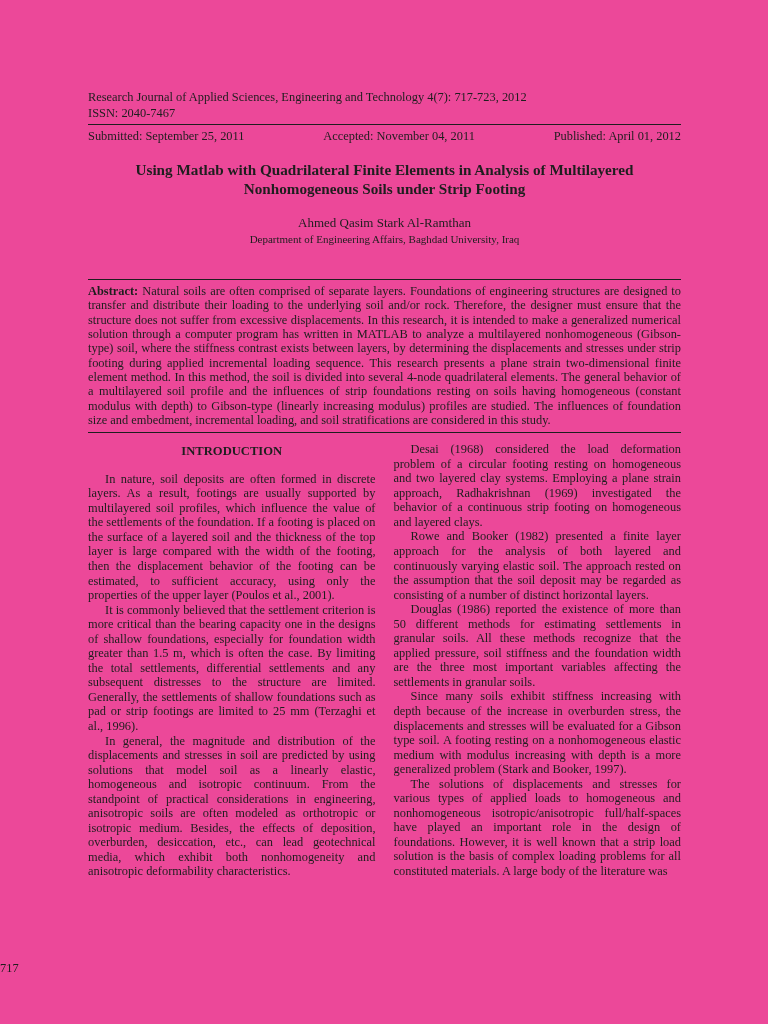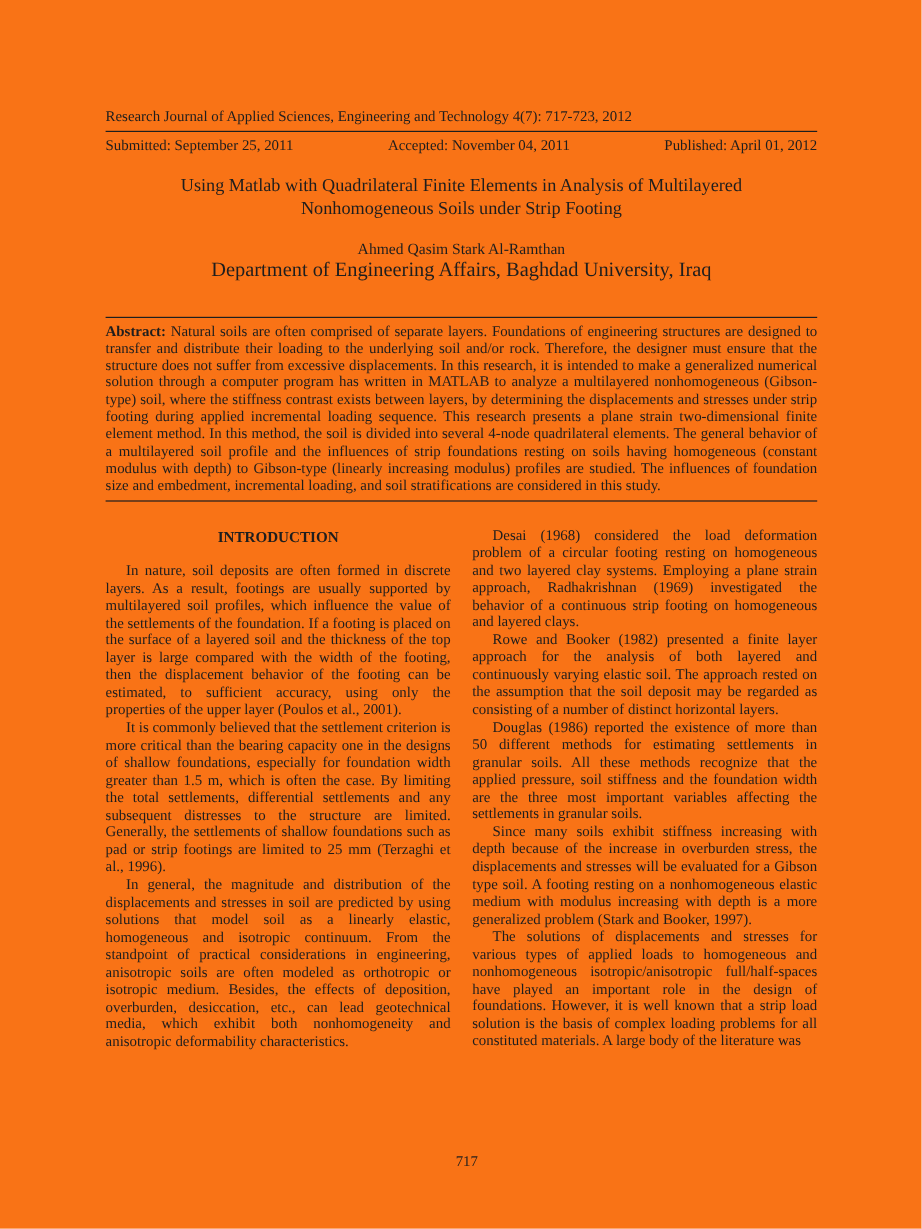--- a/index.html
+++ b/index.html
@@ -6,21 +6,21 @@
     margin: 0;
     padding: 0;
     background: #ffffff;
   }
   .page {
     position: relative;
     width: 768px;
     height: 1024px;
     box-sizing: border-box;
     padding: 90px 87px 0 88px;
-    background: #f97316;
+    background: #ec4899;
     font-family: "Liberation Serif", serif;
     color: #1e1e1e;
     overflow: hidden;
   }
   .hdr-line {
     font-size: 12.4px;
     line-height: 15.6px;
     white-space: nowrap;
   }
   .dates-row {
@@ -29,33 +29,33 @@
     border-top: 1.6px solid #1e1e1e;
     margin-top: 3px;
     padding-top: 4px;
     font-size: 12.4px;
     line-height: 15px;
   }
   .paper-title {
     margin: 16px auto 0 auto;
     max-width: 532px;
     text-align: center;
-    font-weight: normal;
+    font-weight: bold;
     font-size: 15.2px;
     line-height: 19px;
   }
   .author-name {
     margin-top: 16px;
     text-align: center;
     font-size: 13px;
     line-height: 17px;
   }
   .affiliation {
     text-align: center;
-    font-size: 17px;
+    font-size: 11px;
     line-height: 17px;
   }
   .abstract-block {
     margin-top: 31px;
     border-top: 1.6px solid #1e1e1e;
     border-bottom: 1.6px solid #1e1e1e;
     padding: 4px 0 5px 0;
   }
   .abstract-para {
     margin: 0;
@@ -66,54 +66,55 @@
   .keywords-para {
     margin: 9px 0 0 0;
     text-align: justify;
     font-size: 12.4px;
     line-height: 14.3px;
   }
   .bold-label { font-weight: bold; }
   .columns {
     display: flex;
     gap: 18px;
-    margin-top: 21px;
+    margin-top: 9px;
   }
   .col {
     flex: 1 1 0;
     text-align: justify;
     font-size: 12.4px;
     line-height: 14.55px;
   }
   .section-heading {
     margin: 2px 0 13px 0;
     text-align: center;
     font-size: 12.6px;
     font-weight: bold;
   }
   .col p {
     margin: 0;
     text-indent: 17px;
   }
   .page-number {
     position: absolute;
-    left: 10px;
+    left: 0;
     right: 0;
     top: 961px;
-    text-align: center;
+    text-align: left;
     font-size: 12.4px;
   }
 </style>
 </head>
 <body>
 
 <div class="page">
 
   <header>
     <div class="hdr-line">Research Journal of Applied Sciences, Engineering and Technology 4(7): 717-723, 2012</div>
+    <div class="hdr-line">ISSN: 2040-7467</div>
     <div class="dates-row">
       <span>Submitted: September 25, 2011</span>
       <span>Accepted: November 04, 2011</span>
       <span>Published: April 01, 2012</span>
     </div>
   </header>
 
   <h1 class="paper-title">Using Matlab with Quadrilateral Finite Elements in Analysis of Multilayered Nonhomogeneous Soils under Strip Footing</h1>
 
   <div class="author-name">Ahmed Qasim Stark Al-Ramthan</div>

